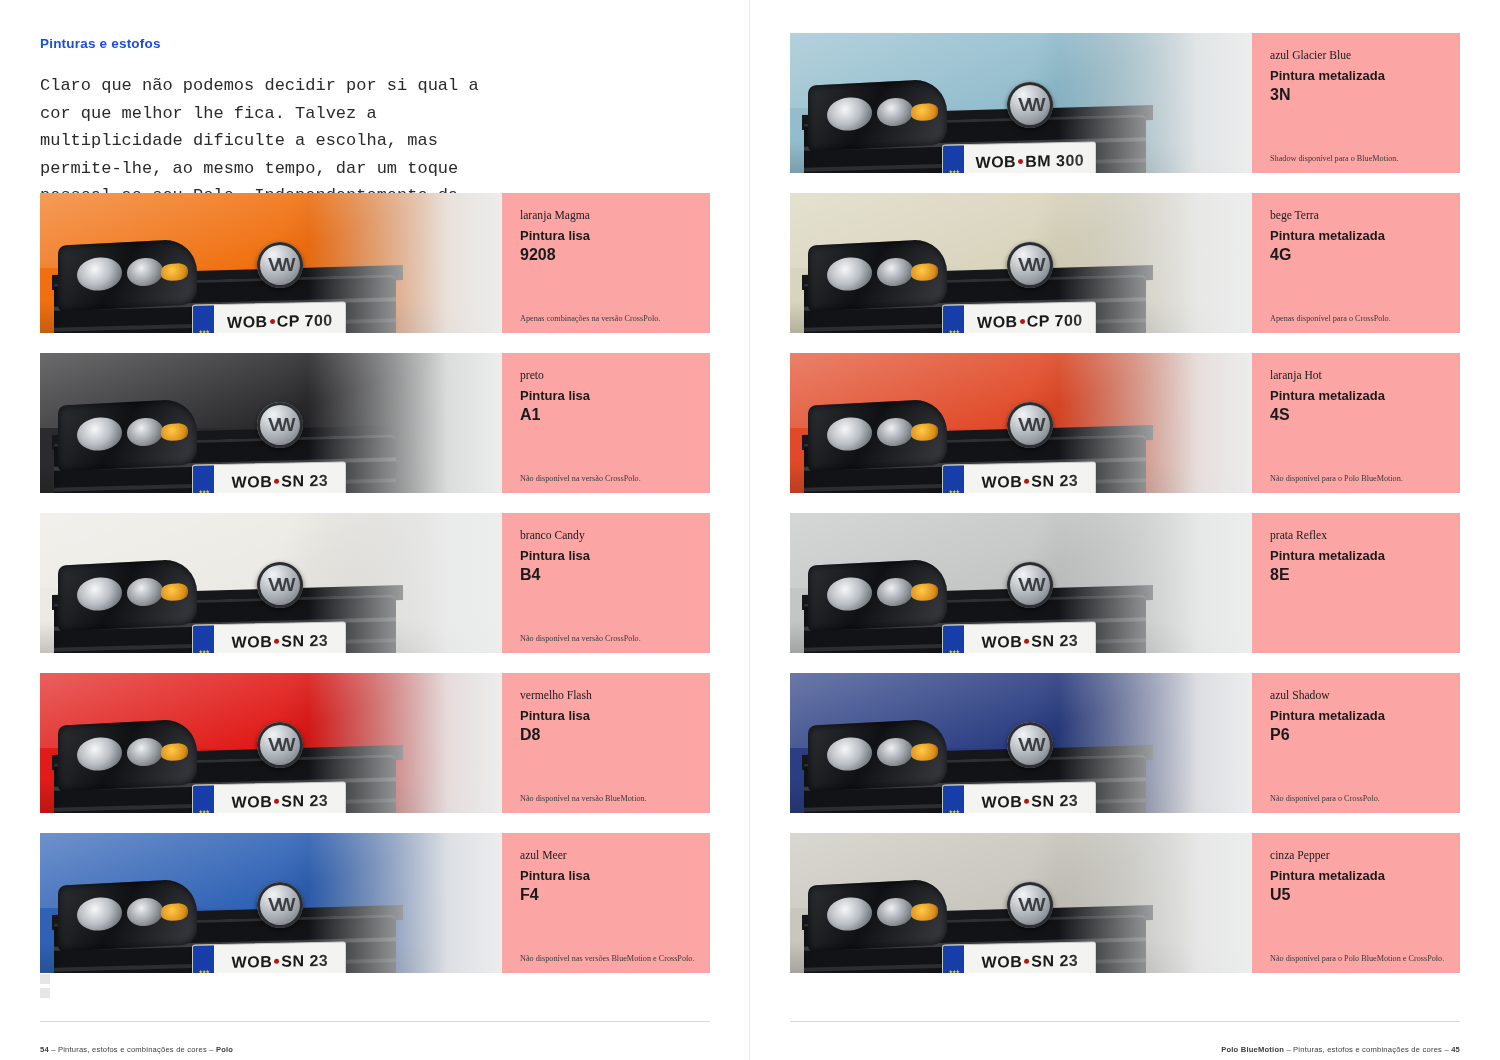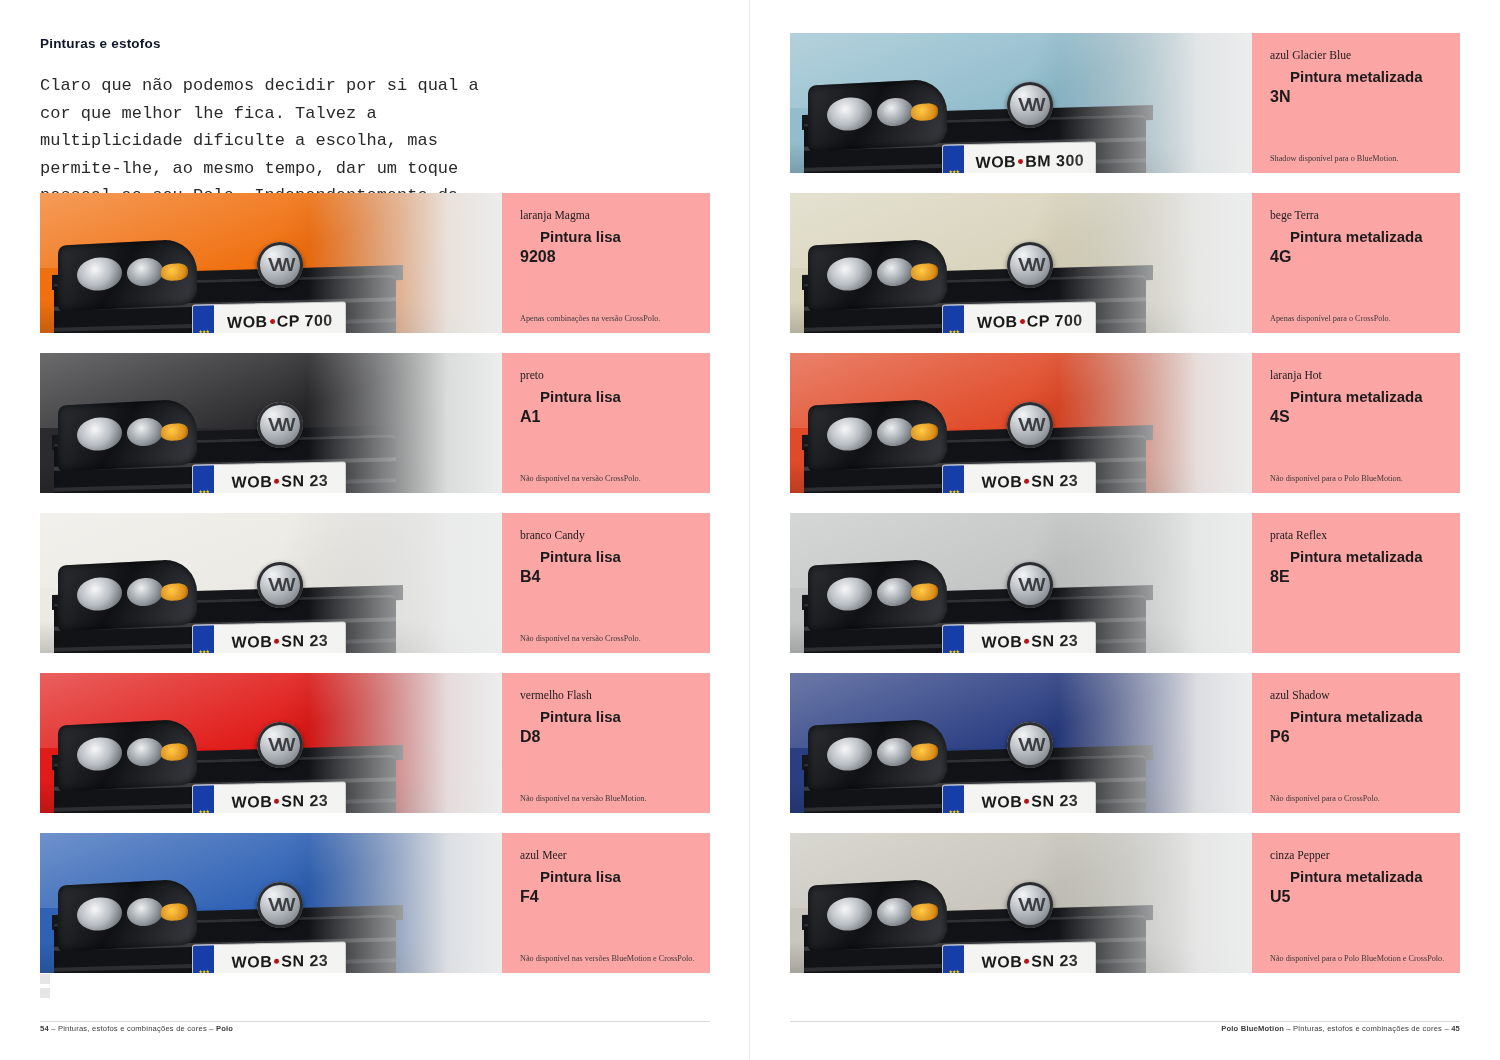--- a/index.html
+++ b/index.html
@@ -12,21 +12,21 @@
     position:relative;
   }
   .page{position:absolute;inset:0;display:flex;}
   .left-page{position:relative;width:750px;height:1060px;background:#ffffff;}
   .right-page{position:relative;width:750px;height:1060px;background:#ffffff;}
   .gutter{position:absolute;left:749px;top:0;width:2px;height:1060px;background:#e9e9e9;}
 
   h1.section-title{
     position:absolute;left:40px;top:36px;margin:0;
     font-family:"Liberation Sans", sans-serif;
-    font-size:13.5px;font-weight:bold;letter-spacing:.2px;color:#0f172a;
+    font-size:13.5px;font-weight:bold;letter-spacing:.2px;color:#1d4ed8;
   }
   .intro{
     position:absolute;left:40px;top:72px;width:460px;
     font-size:17px;line-height:1.62;color:#2a2a2a;
     font-family:Liberation Mono, monospace;
   }
 
   
   .row{
     position:absolute;
@@ -40,21 +40,21 @@
   }
   .row .info{
     flex:1;position:relative;padding:14px 0 0 18px;background:#fca5a5;
   }
   .info .nm{
     font-size:11.6px;color:#1b1b1b;line-height:1.55;
     font-family:"Liberation Serif", serif;
   }
   .info .tp{
     font-family:"Liberation Sans", sans-serif;
-    font-size:15px;font-weight:bold;color:#1b1b1b;margin-top:3px;margin-left:20px;
+    font-size:13px;font-weight:bold;color:#1b1b1b;margin-top:3px;
   }
   .info .cd{
     font-family:"Liberation Sans", sans-serif;
     font-size:16px;font-weight:bold;color:#1b1b1b;margin-top:3px;
   }
   .info .note{
     position:absolute;left:18px;bottom:10px;
     font-size:8.2px;color:#3a3a3a;
     font-family:"Liberation Serif", serif;
   }
@@ -155,21 +155,21 @@
     font-weight:bold;font-size:16px;color:#1a1a1a;letter-spacing:.5px;
     white-space:nowrap;
   }
   .plate .dot{
     display:inline-block;width:5px;height:5px;border-radius:50%;
     background:#b81212;vertical-align:middle;margin:0 2px 3px 2px;
   }
 
   
   .footer{
-    position:absolute;bottom:27px;
+    position:absolute;bottom:6px;
     font-family:"Liberation Sans", sans-serif;
     font-size:7.6px;color:#3c3c3c;letter-spacing:.2px;
   }
   .footer-left{left:40px;}
   .footer-right{right:40px;text-align:right;}
   .footer b{font-weight:bold;}
   .footrule{
     position:absolute;left:40px;right:40px;bottom:38px;height:1px;background:#d8d8d8;
   }
   .marks{position:absolute;left:40px;bottom:58px;}

